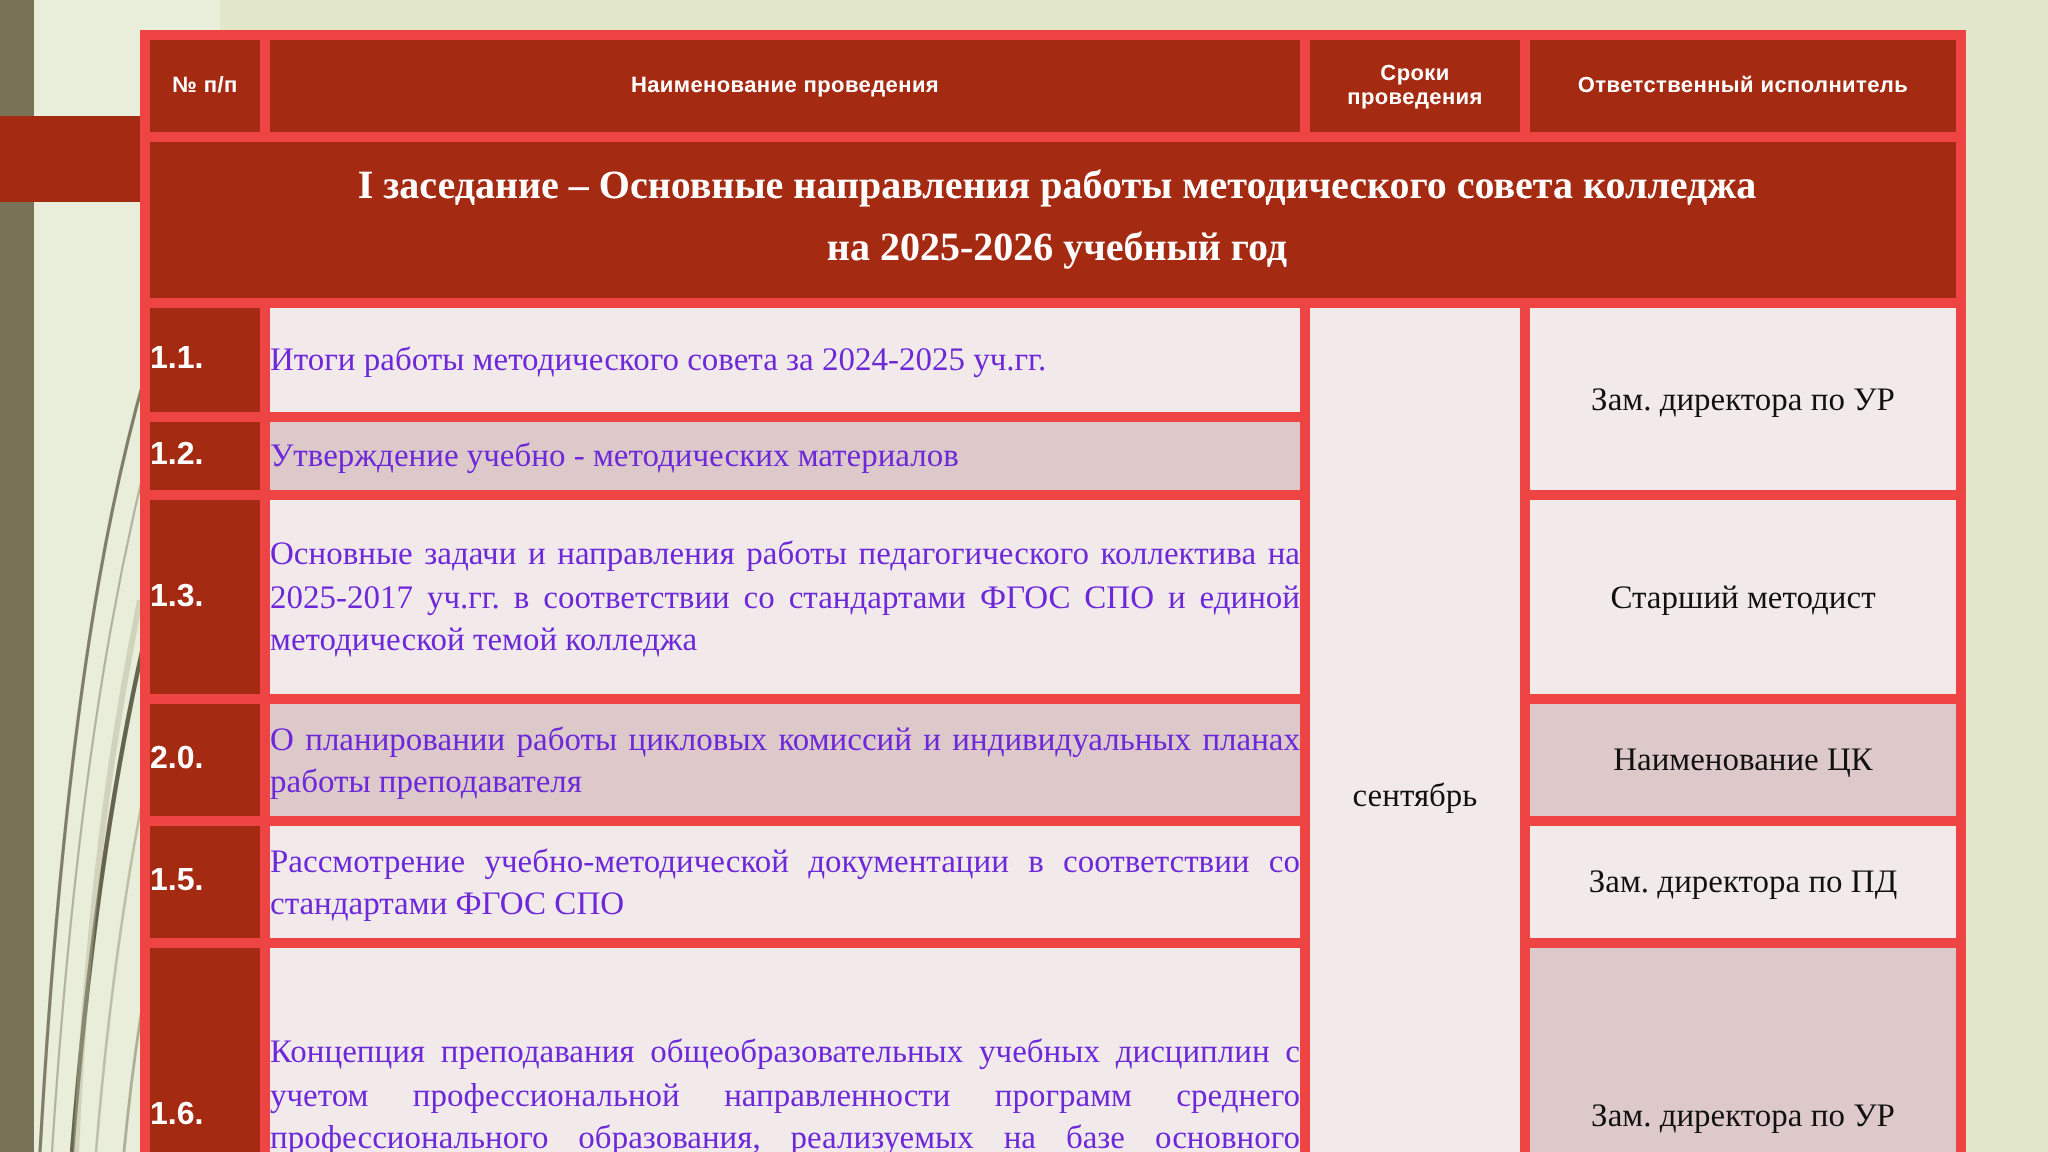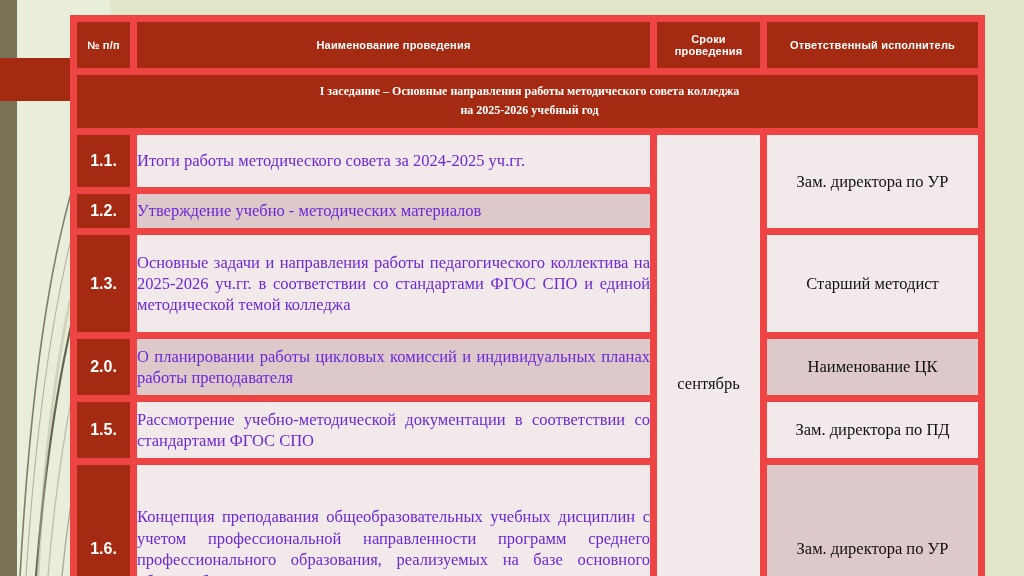--- a/index.html
+++ b/index.html
@@ -55,21 +55,21 @@
     top: 15px;
     width: 908px;
     z-index: 3;
   }
   table.plan {
     border-collapse: collapse;
     table-layout: fixed;
     width: 908px;
   }
   table.plan td, table.plan th {
-    border: 7px solid #ef4444;
+    border: 5px solid #ef4444;
     vertical-align: middle;
     padding: 0;
   }
 
   
   col.c-num   { width: 60px; }
   col.c-name  { width: 520px; }
   col.c-date  { width: 110px; }
   col.c-resp  { width: 218px; }
 
@@ -85,34 +85,34 @@
     letter-spacing: 0.2px;
     padding: 2px 4px;
   }
 
   
   tr.title-row td {
     background: #a52a12;
     color: #ffffff;
     text-align: center;
     font-weight: bold;
-    font-size: 12px;
+    font-size: 20px;
     line-height: 1.55;
     padding: 7px 10px 9px 14px;
   }
   .title-line { display: block; }
 
   
   td.num {
     background: #a52a12;
     color: #ffffff;
     font-family: "Liberation Sans", sans-serif;
     font-weight: bold;
     font-size: 16px;
-    text-align: center;
+    text-align: left;
     padding: 7px 0 0 8px;
     vertical-align: top;
   }
 
   
   td.name {
     font-size: 16.5px;
     line-height: 1.3;
     text-align: justify;
     text-align-last: left;
@@ -186,21 +186,21 @@
       <td class="resp tint-light" rowspan="2">Зам. директора по УР</td>
     </tr>
 
     <tr>
       <td class="num" style="height:34px">1.2.</td>
       <td class="name tint-dark">Утверждение учебно - методических материалов</td>
     </tr>
 
     <tr>
       <td class="num" style="height:97px">1.3.</td>
-      <td class="name tint-light">Основные задачи и направления работы педагогического коллектива на 2025-2026 уч.гг. в соответствии со стандартами ФГОС СПО и единой методической темой колледжа</td>
+      <td class="name tint-light">Основные задачи и направления работы педагогического коллектива на 2025-2017 уч.гг. в соответствии со стандартами ФГОС СПО и единой методической темой колледжа</td>
       <td class="resp tint-light">Старший методист</td>
     </tr>
 
     <tr>
       <td class="num" style="height:56px">2.0.</td>
       <td class="name tint-dark">О планировании работы цикловых комиссий и индивидуальных планах работы преподавателя</td>
       <td class="resp tint-dark">Наименование ЦК</td>
     </tr>
 
     <tr>

